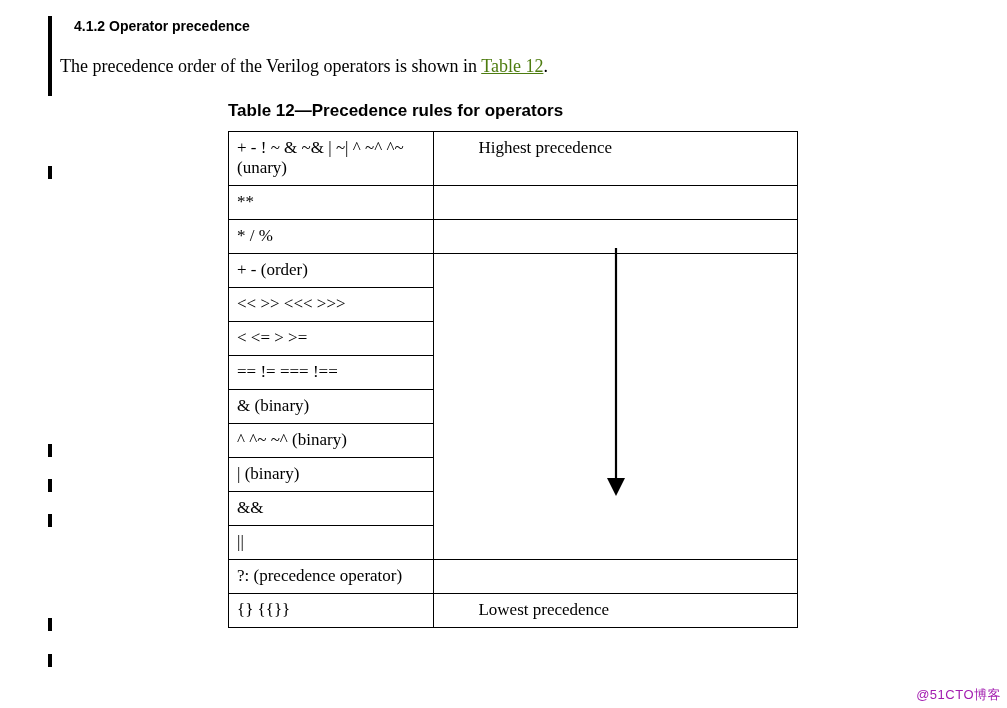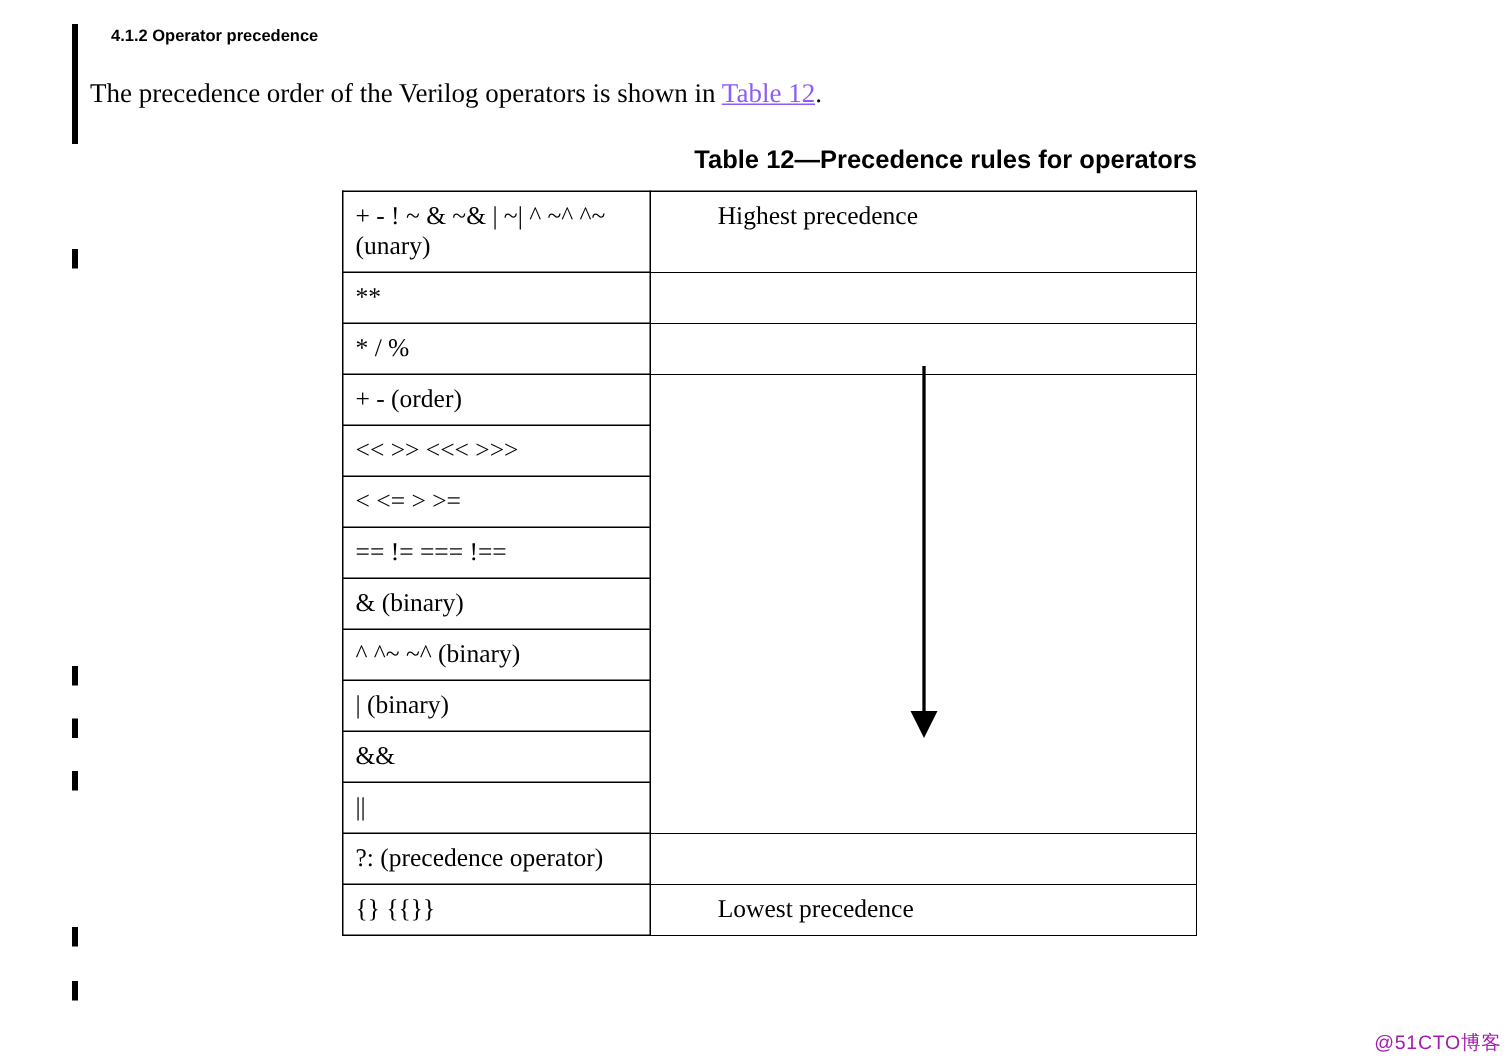--- a/index.html
+++ b/index.html
@@ -16,37 +16,37 @@
   }
   .page {
     position: absolute;
     left: 60px;
     top: 18px;
     width: 900px;
   }
   .heading {
     font-family: Arial, Helvetica, sans-serif;
     font-weight: bold;
-    font-size: 11px;
+    font-size: 14px;
     margin-bottom: 22px;
     margin-left: 14px;
   }
   .intro {
     margin-bottom: 24px;
     font-size: 18px;
   }
   .link {
-    color: #8b5cf6;
+    color: #4d7c0f;
     text-decoration: underline;
   }
   .table-caption {
     font-family: Arial, Helvetica, sans-serif;
     font-weight: bold;
     font-size: 17px;
-    text-align: right;
+    text-align: left;
     margin-bottom: 10px;
     width: 570px;
     margin-left: 168px;
   }
   .prec-table {
     border-collapse: collapse;
     margin-left: 168px;
     width: 570px;
     font-size: 17px;
   }

